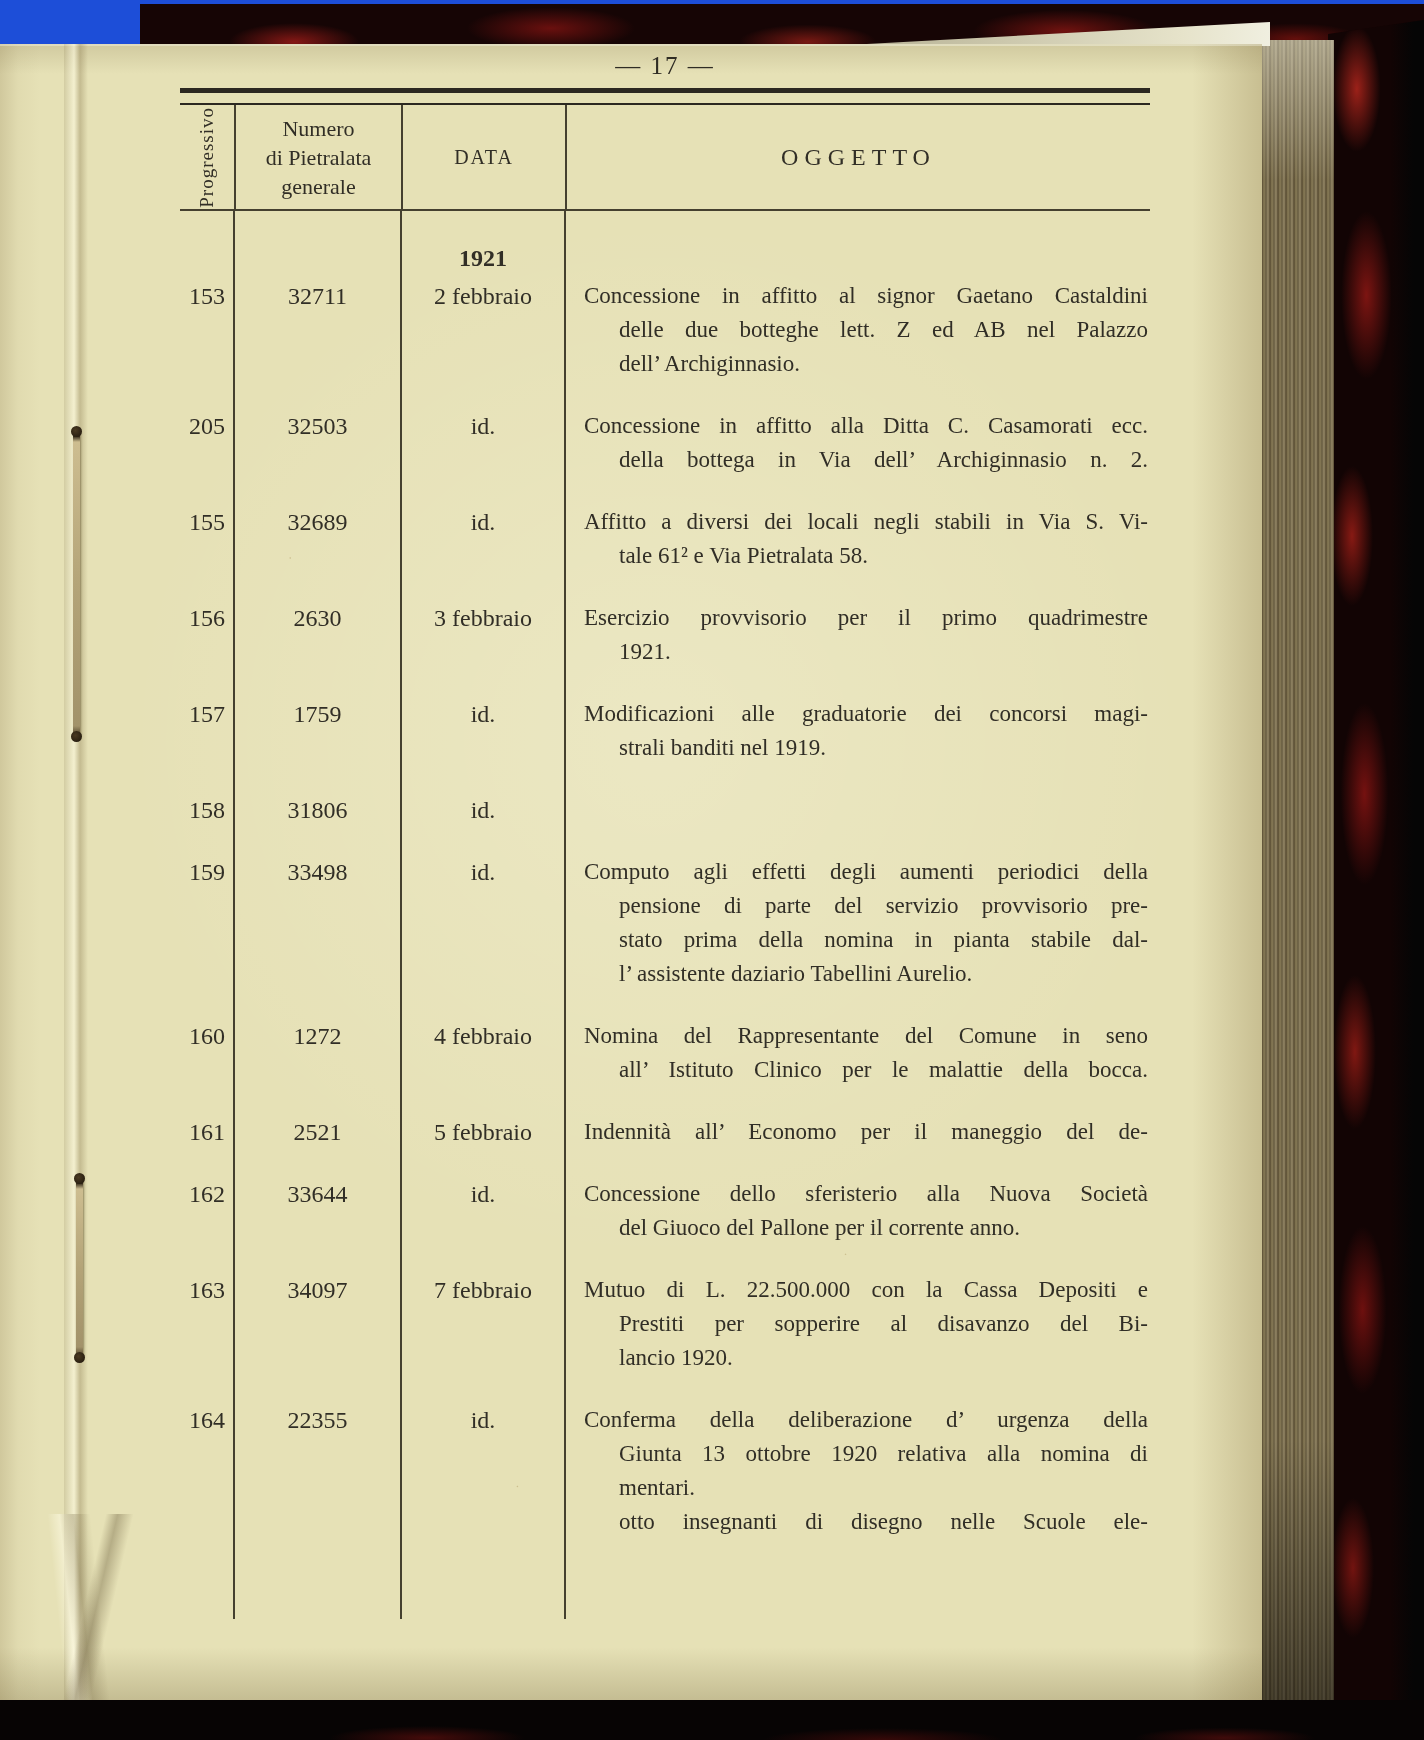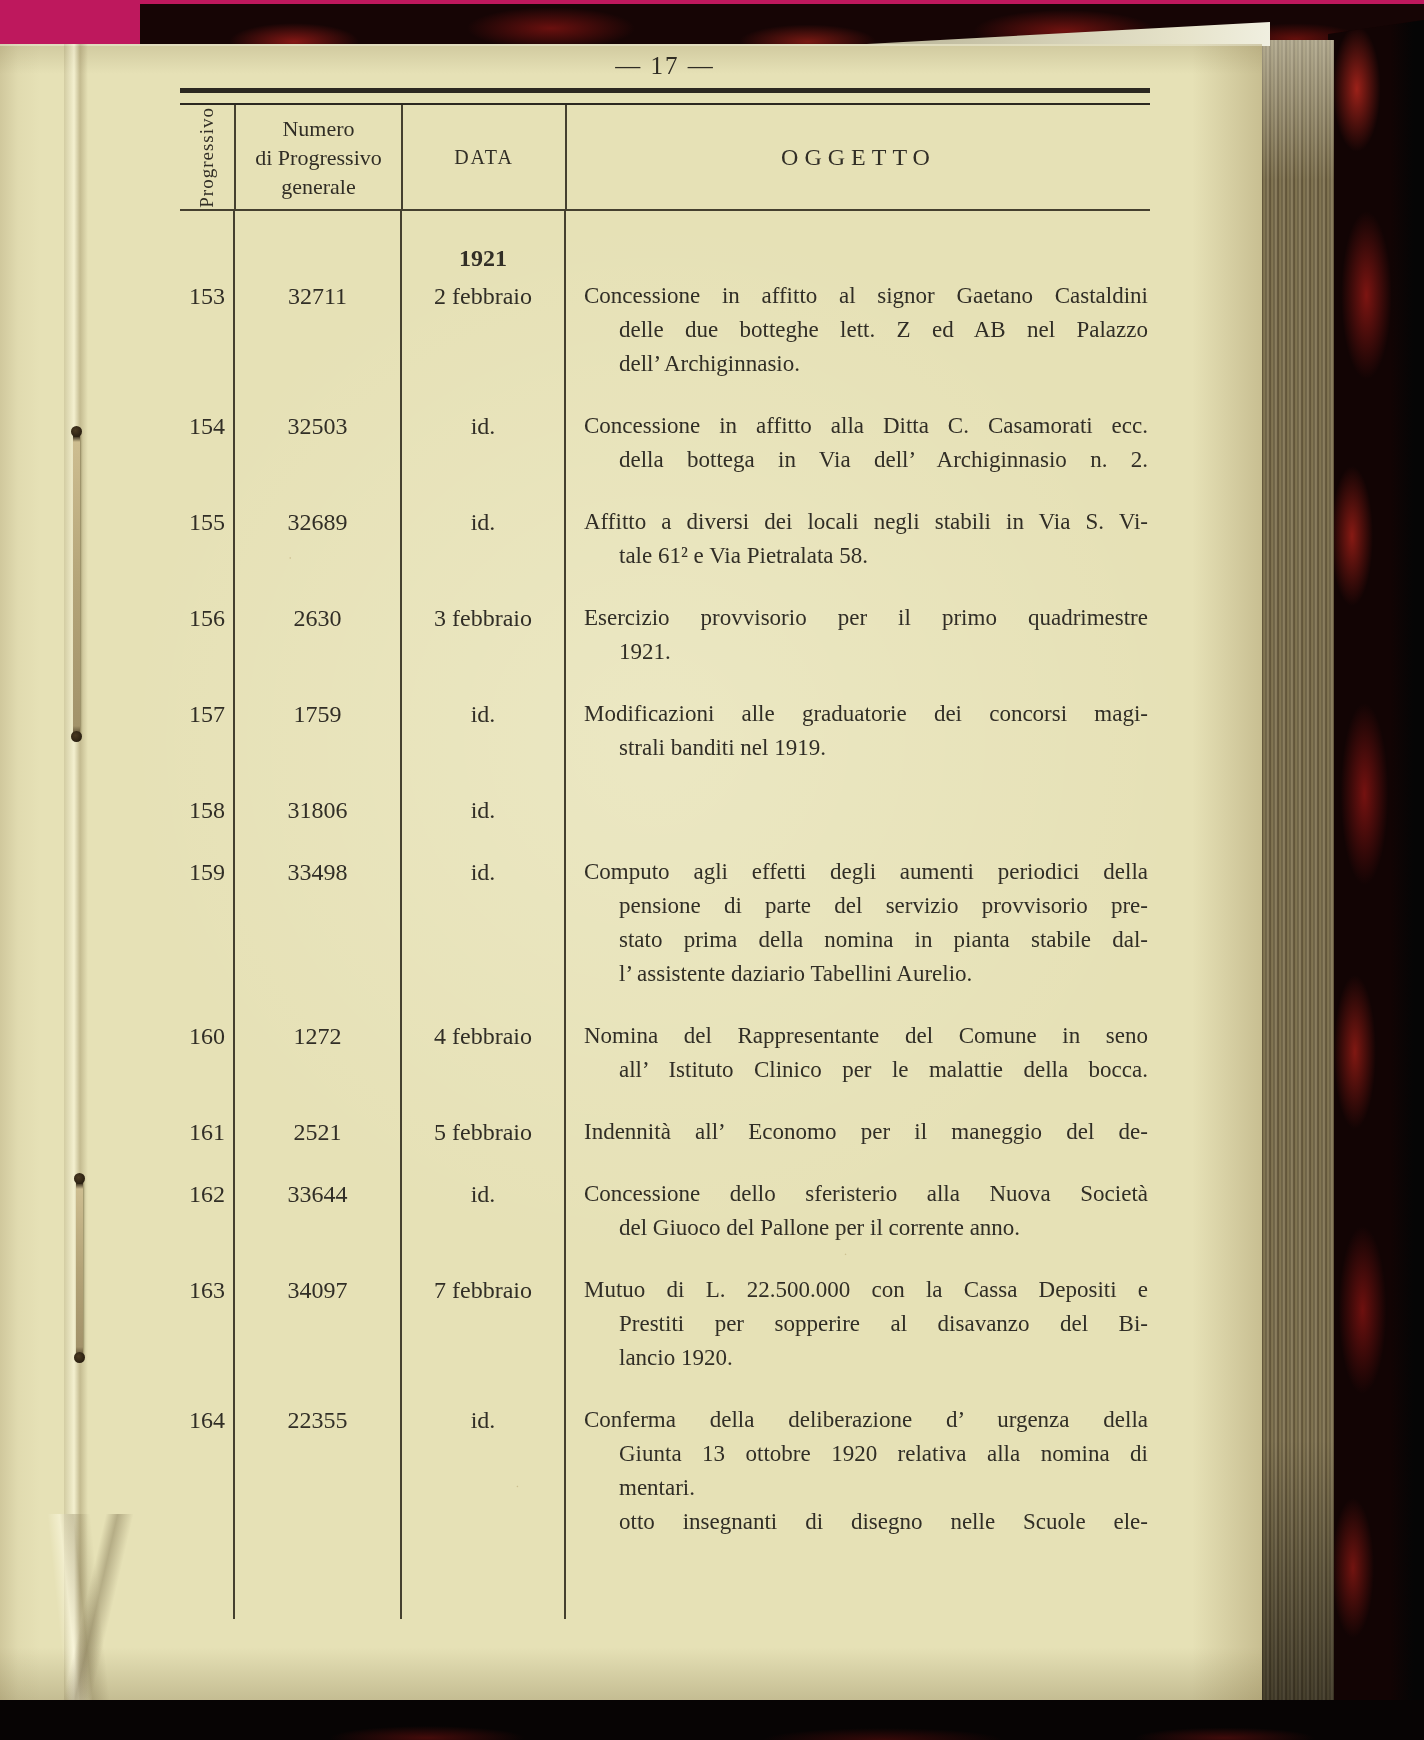--- a/index.html
+++ b/index.html
@@ -4,21 +4,21 @@
 <style>
   :root{
     --paper:#e6e1b6;
     --ink:#312e26;
     --rule:#45402f;
     --rule-dark:#2c2820;
   }
   html,body{margin:0;padding:0;background:#070605;}
   .scene{
     position:relative;width:1424px;height:1740px;overflow:hidden;
-    background:#be185d;
+    background:#1d4ed8;
     font-family:"Liberation Serif","DejaVu Serif",serif;
     color:var(--ink);
   }
   
   .cover-top{
     position:absolute;left:140px;top:4px;width:1284px;height:54px;
     background-color:#160505;
     background-image:
       radial-gradient(90px 26px at 12% 70%, rgba(170,30,26,.75), transparent 72%),
       radial-gradient(120px 30px at 32% 45%, rgba(138,20,18,.72), transparent 70%),
@@ -165,21 +165,21 @@
     <div class="page-number">— 17 —</div>
 
     <div class="table">
       <div class="rule-double"></div>
       <div class="thead">
         <div class="th-prog">
           <span>Progressivo</span>
         </div>
         <div class="th-prot">
             <div>Numero</div>
-            <div>di Progressivo</div>
+            <div>di Pietralata</div>
             <div>generale</div>
           </div>
         <div class="th-data">DATA</div>
         <div class="th-ogg">OGGETTO</div>
       </div>
       <div class="tbody">
         <div class="vline v1"></div>
         <div class="vline v2"></div>
         <div class="vline v3"></div>
         <div class="year-row">
@@ -190,21 +190,21 @@
               <div class="c-prog">153</div>
               <div class="c-prot">32711</div>
               <div class="c-data">2 febbraio</div>
               <div class="c-ogg">
                 <div class="ln just">Concessione in affitto al signor Gaetano Castaldini</div>
                 <div class="ln cont just">delle due botteghe lett. Z ed AB nel Palazzo</div>
                 <div class="ln cont">dell’ Archiginnasio.</div>
               </div>
             </div>
             <div class="row">
-              <div class="c-prog">154</div>
+              <div class="c-prog">205</div>
               <div class="c-prot">32503</div>
               <div class="c-data">id.</div>
               <div class="c-ogg">
                 <div class="ln just">Concessione in affitto alla Ditta C. Casamorati ecc.</div>
                 <div class="ln cont just">della bottega in Via dell’ Archiginnasio n. 2.</div>
               </div>
             </div>
             <div class="row">
               <div class="c-prog">155</div>
               <div class="c-prot">32689</div>

